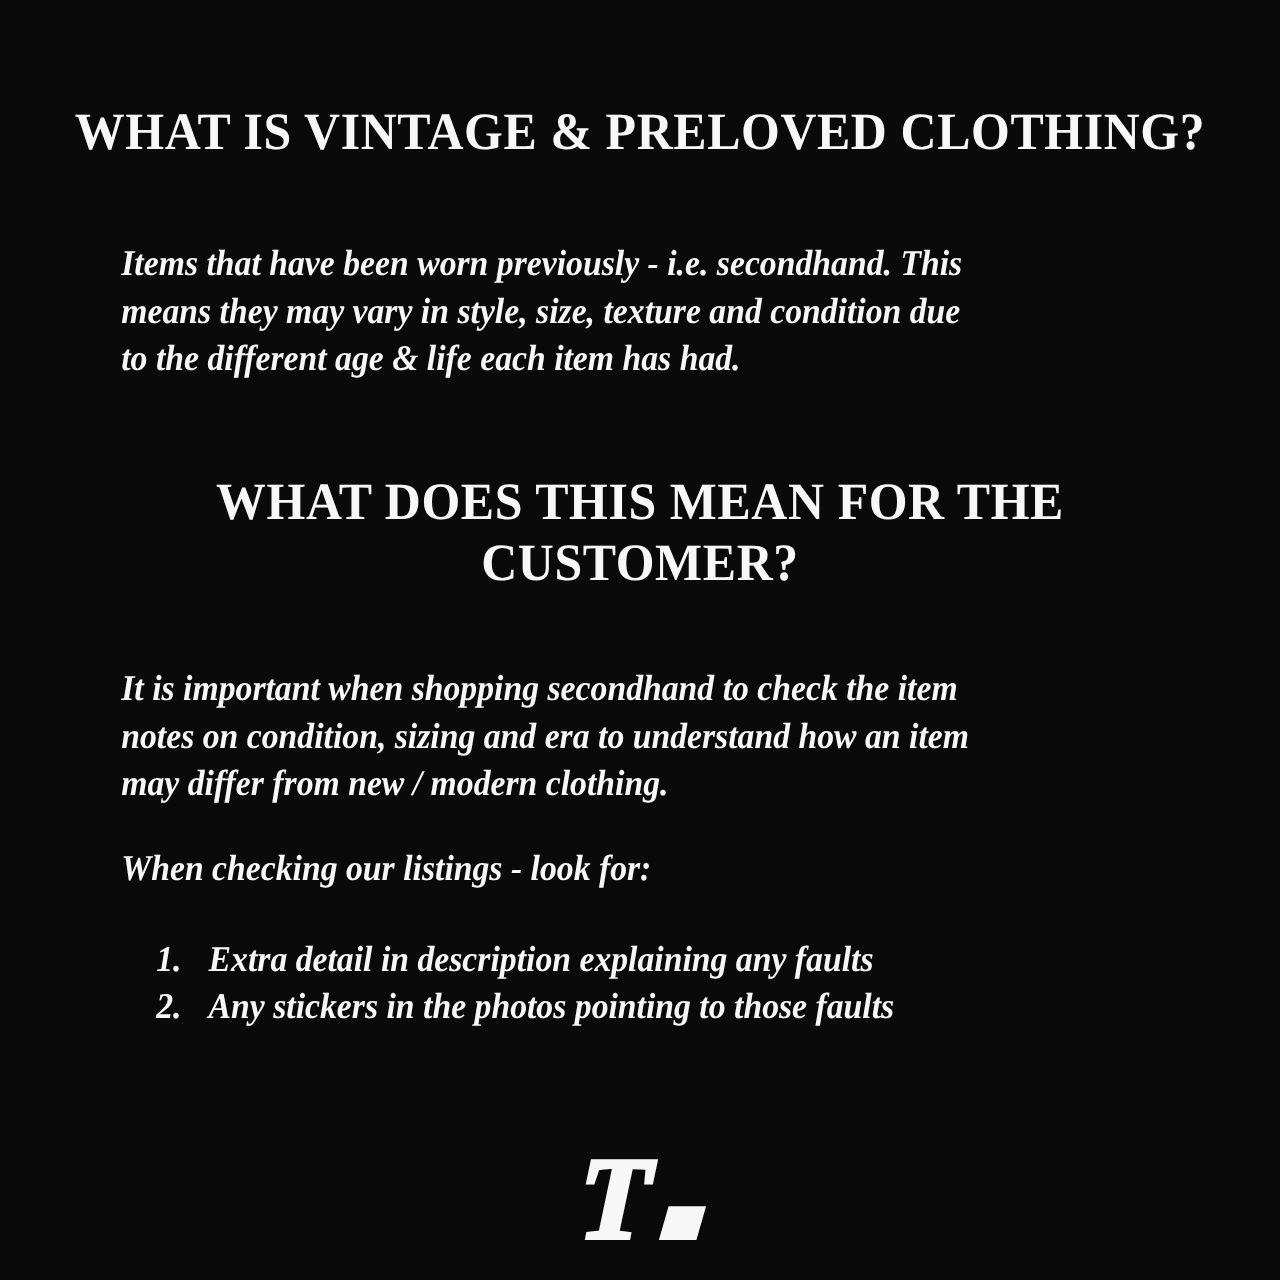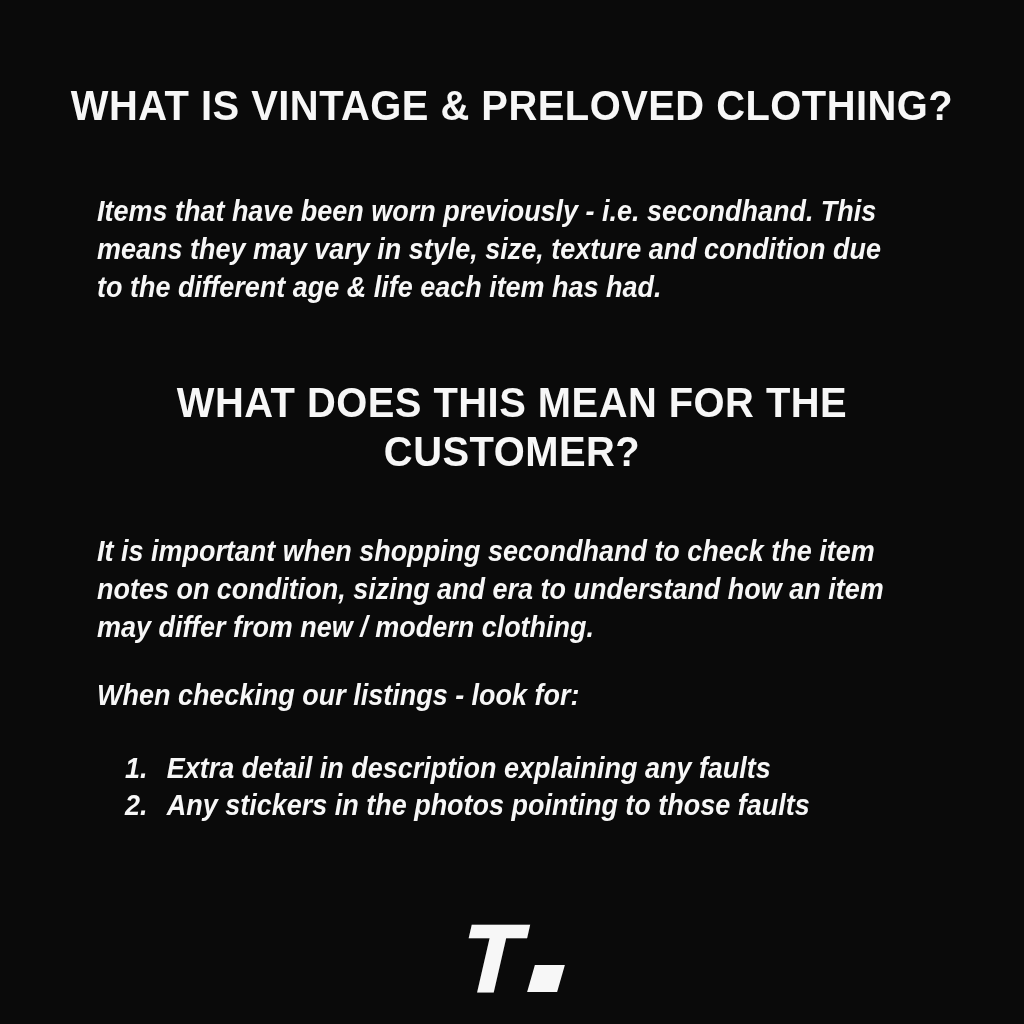--- a/index.html
+++ b/index.html
@@ -7,21 +7,21 @@
     padding: 0;
     background: #000;
   }
   .canvas {
     position: relative;
     width: 1024px;
     height: 1024px;
     margin: 0 auto;
     background: #0a0a0a;
     color: #f7f7f7;
-    font-family: Liberation Sans, sans-serif;
+    font-family: Liberation Serif, serif;
     overflow: hidden;
   }
   .title {
     position: absolute;
     top: 82px;
     left: 0;
     width: 1024px;
     text-align: center;
     font-size: 42px;
     font-weight: bold;

